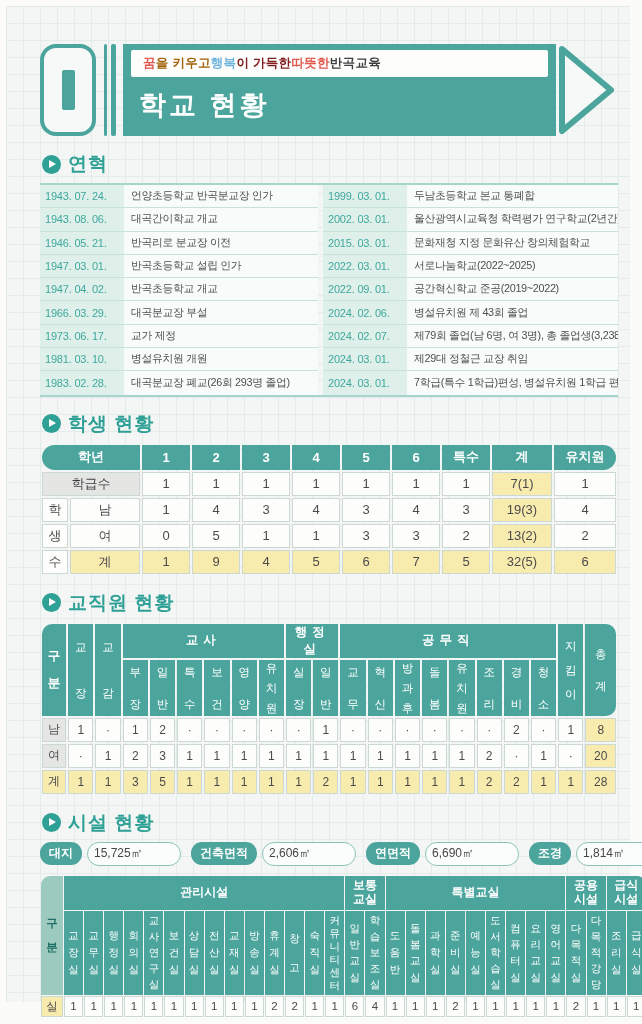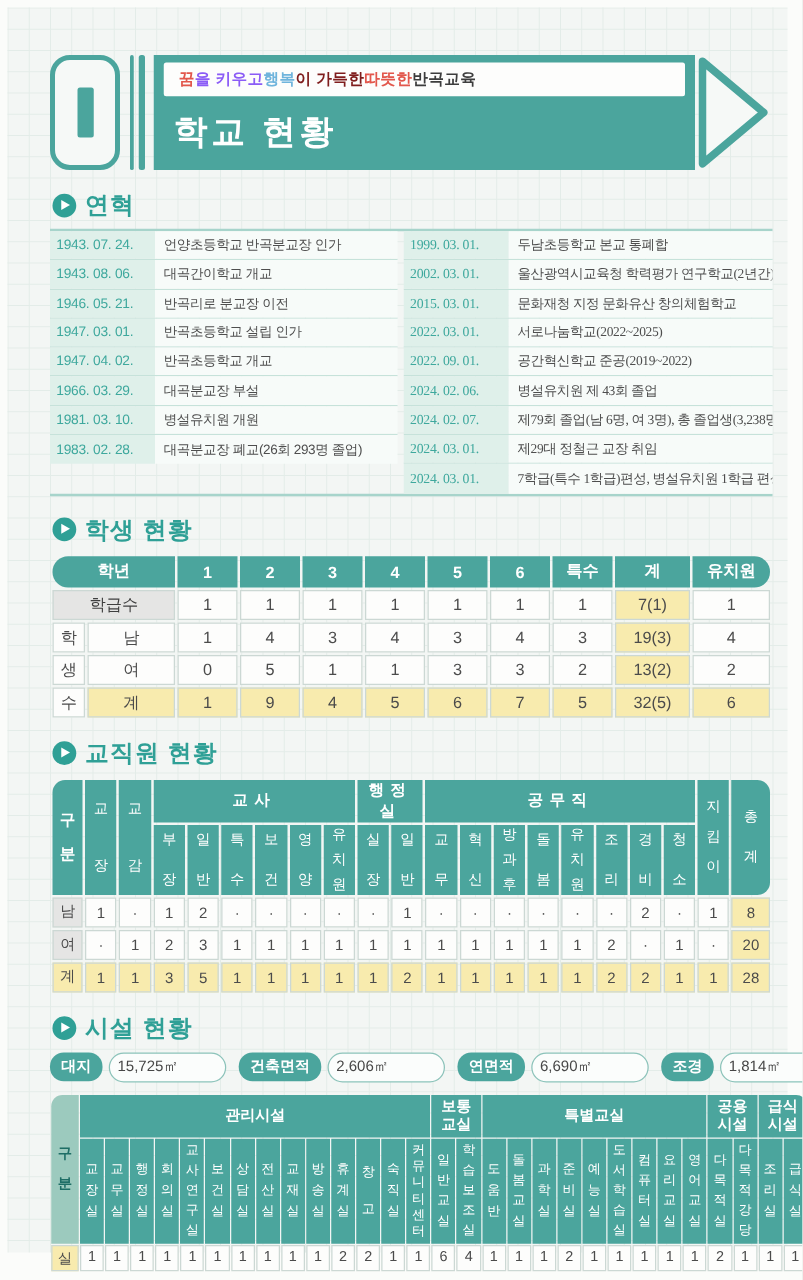--- a/index.html
+++ b/index.html
@@ -35,21 +35,21 @@
   
   .sec-head { display:flex; align-items:center; gap:7px; margin:15px 0 7px 2px; height:24px; }
   .play { width:19px; height:19px; border-radius:50%; background:#2FA096; position:relative; flex:none; }
   .play::after { content:""; position:absolute; left:7px; top:5px; border-left:7px solid #fff;
                  border-top:4.5px solid transparent; border-bottom:4.5px solid transparent; }
   .sec-head h2 { font-size:19px; color:#2FA096; letter-spacing:1px; font-weight:bold; }
 
   
   .history { border-top:2px solid #a7d4cb; border-bottom:2px solid #a7d4cb; display:flex; gap:5px; width:578px; }
   .h-col { display:flex; flex-direction:column; }
-  .h-col.left { width:278px; } .h-col.right { width:295px;font-family:Liberation Serif, serif; }
+  .h-col.left { width:278px; } .h-col.right { width:295px; }
   .h-row { display:flex; height:23.3px; border-bottom:1px solid #c6e2da; }
   .h-row:last-child { border-bottom:none; }
   .h-date { width:84px; flex:none; background:#dff0ea; color:#3EA89D; font-size:11px;
             display:flex; align-items:center; padding-left:5px; letter-spacing:-.2px; }
   .h-event { flex:1; background:#f7fbf9; color:#4e4e4e; font-size:10.8px; display:flex; align-items:center;
              padding-left:7px; white-space:nowrap; overflow:hidden; letter-spacing:-.3px; }
 
   
   table { border-collapse:separate; table-layout:fixed; }
   th,td { text-align:center; vertical-align:middle; }
@@ -105,21 +105,21 @@
       <div class="eraser">
         <div class="eraser-bar"></div>
       </div>
       <div class="banner-lines">
           <span></span>
           <span></span>
         </div>
       <div class="banner-body">
         <div class="banner-strip" id="motto">
             <span style="color: rgb(226, 87, 76);">꿈</span>
-            <span style="color: #8b5cf6; text-align: right;">을 키우고 </span>
+            <span style="color: #a16207; text-align: right;">을 키우고 </span>
             <span style="color: rgb(111, 180, 220);">행복</span>
             <span style="color: #7f1d1d;">이 가득한 </span>
             <span style="color: rgb(226, 87, 76);">따뜻한</span>
             <span style="color: rgb(61, 61, 61);"> 반곡교육</span>
           </div>
         <div class="banner-title">학교 현황</div>
       </div>
       <svg class="pencil-tip" width="58" height="92" viewBox="0 0 58 92">
         <polygon points="4,5 53,46 4,87" fill="#f6f9f7" stroke="#4BA59D" stroke-width="6" stroke-linejoin="round"></polygon>
       </svg>
@@ -147,20 +147,24 @@
             <span class="h-date">1947. 03. 01.</span>
             <span class="h-event">반곡초등학교 설립 인가</span>
           </div>
           <div class="h-row">
             <span class="h-date">1947. 04. 02.</span>
             <span class="h-event">반곡초등학교 개교</span>
           </div>
           <div class="h-row">
             <span class="h-date">1966. 03. 29.</span>
             <span class="h-event">대곡분교장 부설</span>
+          </div>
+          <div class="h-row">
+            <span class="h-date">1973. 06. 17.</span>
+            <span class="h-event">교가 제정</span>
           </div>
           <div class="h-row">
             <span class="h-date">1981. 03. 10.</span>
             <span class="h-event">병설유치원 개원</span>
           </div>
           <div class="h-row">
             <span class="h-date">1983. 02. 28.</span>
             <span class="h-event">대곡분교장 폐교(26회 293명 졸업)</span>
           </div>
         </div>

